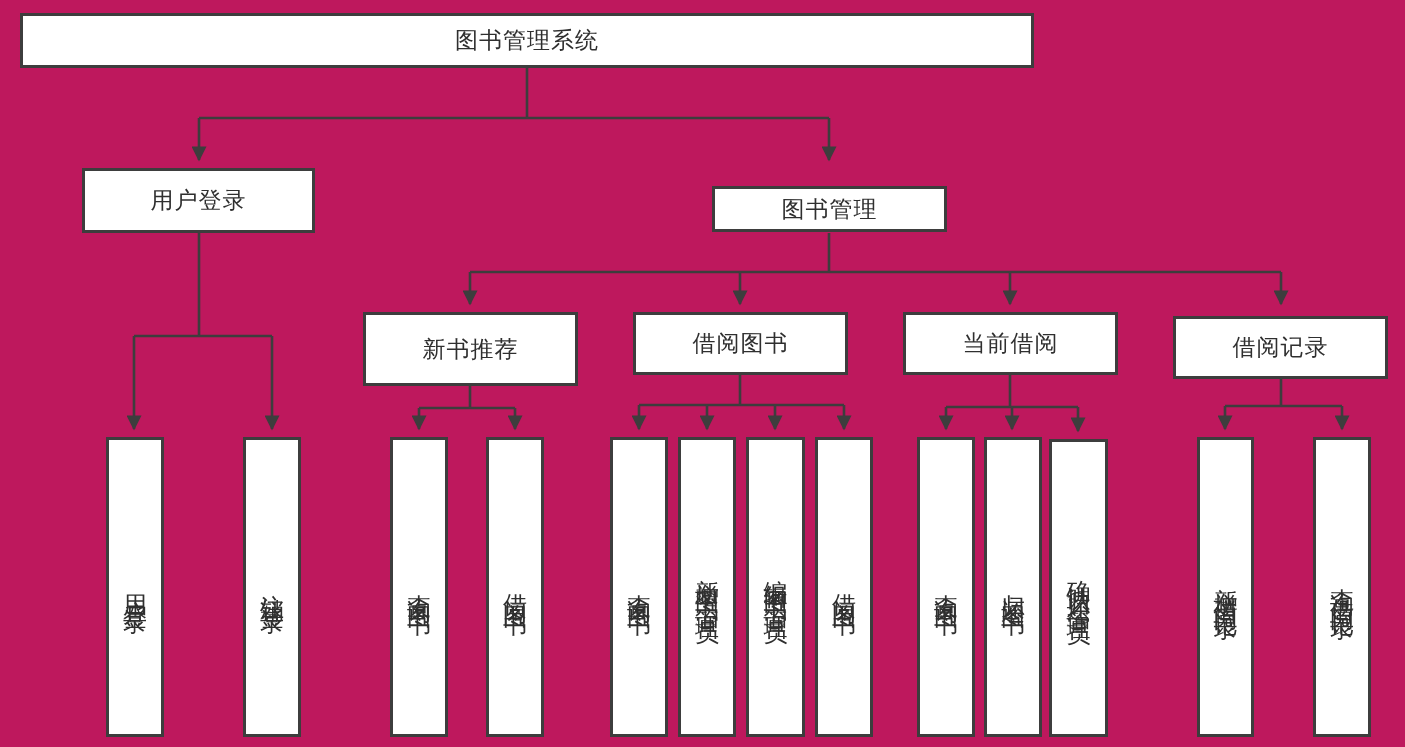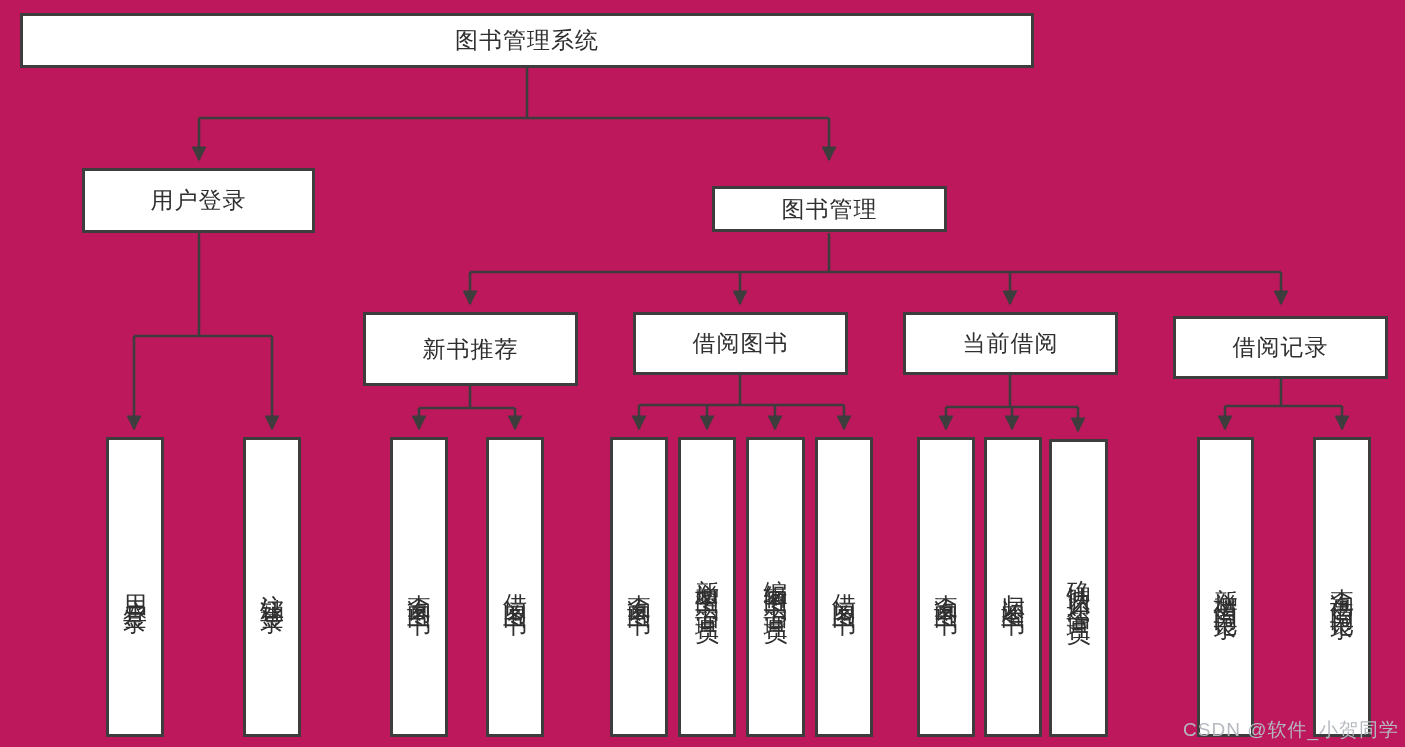--- a/index.html
+++ b/index.html
@@ -174,15 +174,14 @@
     <span class="vtext">确认归还（管理员）</span>
   </div>
 
   <div class="vbox" style="left:1197px; width:57px;">
     <span class="vtext">新增借阅记录</span>
   </div>
   <div class="vbox" style="left:1313px; width:58px;">
     <span class="vtext">查询借阅记录</span>
   </div>
 
-  <div id="watermark">CSDN @软件_小贺同学</div>
 
 </div>
 
 </body></html>

